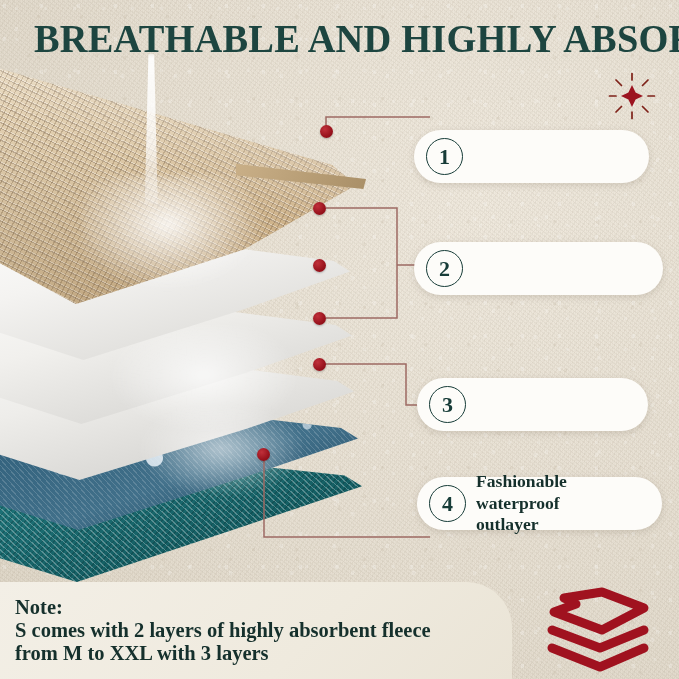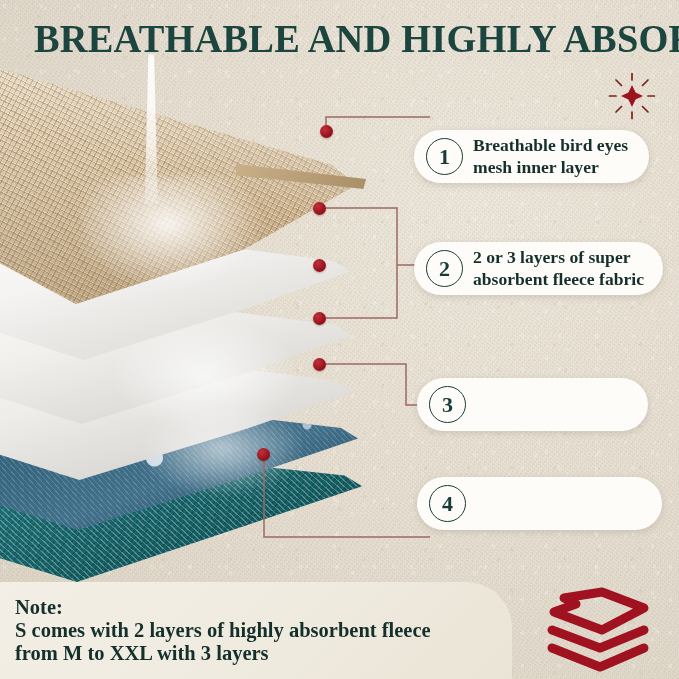--- a/index.html
+++ b/index.html
@@ -219,36 +219,34 @@
 
   <div class="dot" style="left:320px;top:125px;"></div>
   <div class="dot" style="left:313px;top:202px;"></div>
   <div class="dot" style="left:313px;top:259px;"></div>
   <div class="dot" style="left:313px;top:312px;"></div>
   <div class="dot" style="left:313px;top:358px;"></div>
   <div class="dot" style="left:257px;top:448px;"></div>
 
   <div class="pill" style="left:414px;top:130px;width:235px;height:53px;">
     <div class="pnum">1</div>
-    <div class="ptxt">Breathable bird eyes
-mesh inner layer</div>
   </div>
 
   <div class="pill" style="left:414px;top:242px;width:249px;height:53px;">
     <div class="pnum">2</div>
-    <div class="ptxt">2 or 3 layers of super
-absorbent fleece fabric</div>
   </div>
 
   <div class="pill" style="left:417px;top:378px;width:231px;height:53px;">
     <div class="pnum">3</div>
   </div>
 
   <div class="pill" style="left:417px;top:477px;width:245px;height:53px;">
     <div class="pnum">4</div>
+    <div class="ptxt">Fashionable waterproof
+outlayer</div>
   </div>
 
   <div class="note"></div>
   <div class="note-txt">Note:
 S comes with 2 layers of highly absorbent fleece
 from M to XXL with 3 layers</div>
 
   <svg class="stack-icon" viewBox="0 0 104 88">
     <g fill="none" stroke="#a0121f" stroke-width="9" stroke-linejoin="round" stroke-linecap="round">
       <path d="M56 6 L98 22 L56 44 L8 26 L30 18 L18 12 Z"></path>

